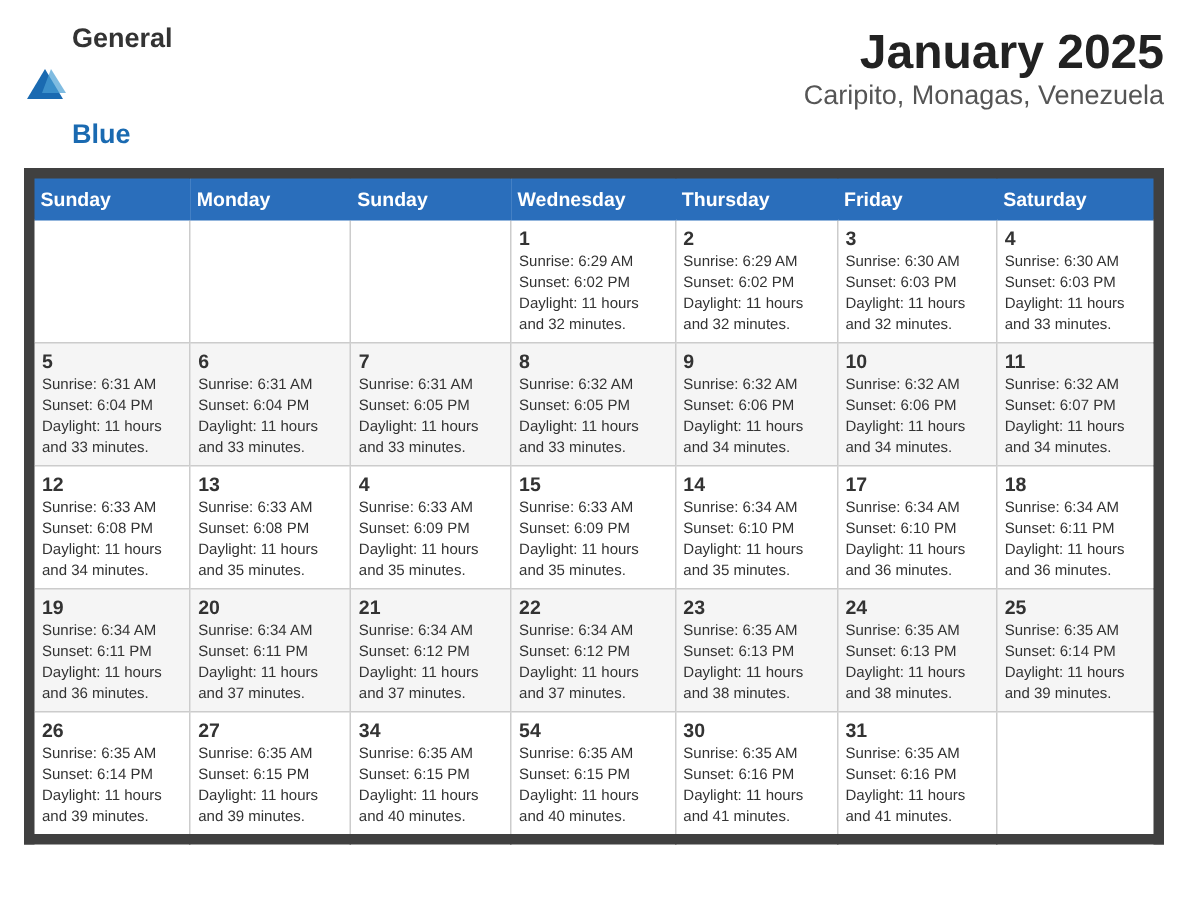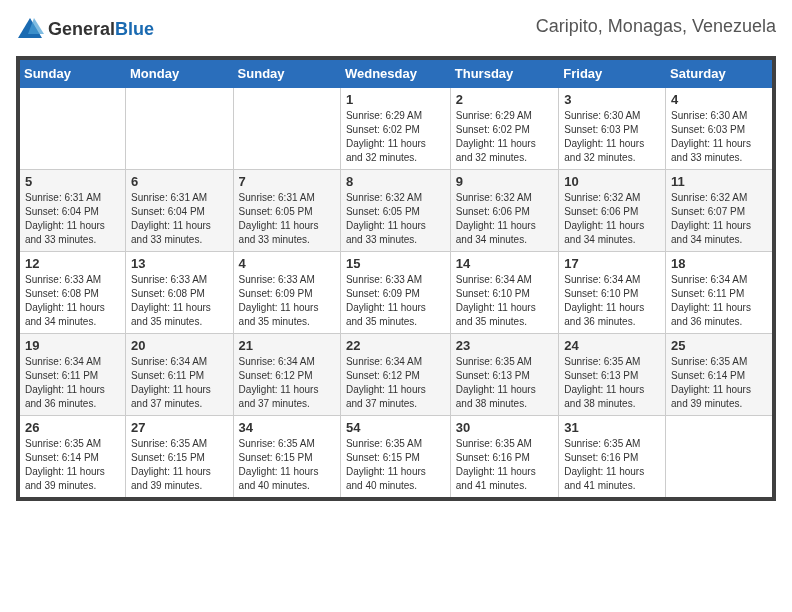--- a/index.html
+++ b/index.html
@@ -15,32 +15,33 @@
       justify-content: space-between;
       align-items: flex-start;
       margin-bottom: 12px;
     }
     .logo {
       display: flex;
       align-items: center;
     }
     .logo-text {
       display: flex;
-      flex-direction: row;
+      flex-direction: column;
       line-height: 1.1;
     }
     .logo-general {
       font-size: 18px;
       font-weight: bold;
       color: #333;
     }
     .logo-blue {
       font-size: 18px;
       font-weight: bold;
       color: #1a6ab1;
+      margin-top: 44px;
     }
     .logo-icon {
       width: 28px;
       height: 28px;
       margin-right: 4px;
     }
     .title-block {
       text-align: right;
     }
     .month-title {
@@ -48,21 +49,21 @@
       font-weight: bold;
       color: #222;
     }
     .location {
       font-size: 18px;
       color: #555;
     }
     .calendar {
       width: 100%;
       border-collapse: collapse;
-      border: 4px solid #404040;
+      border: 7px solid #404040;
     }
     .calendar th {
       background-color: #2a6ebb;
       color: #fff;
       font-size: 13px;
       font-weight: bold;
       padding: 6px 4px;
       text-align: left;
       border: 1px solid #2a6ebb;
     }
@@ -102,20 +103,21 @@
     <svg class="logo-icon" viewBox="0 0 28 28">
       <polygon points="14,2 26,22 2,22" fill="#1a6ab1"></polygon>
       <polygon points="18,2 28,18 12,18" fill="#4a9fd4" opacity="0.7"></polygon>
     </svg>
     <div class="logo-text">
       <span class="logo-general">General</span>
       <span class="logo-blue">Blue</span>
     </div>
   </div>
   <div class="title-block">
+    <div class="month-title">January 2025</div>
     <div class="location">Caripito, Monagas, Venezuela</div>
   </div>
 </div>
 
 <table class="calendar">
   <thead>
     <tr>
     <th>Sunday</th>
         <th>Monday</th>
         <th>Sunday</th>

